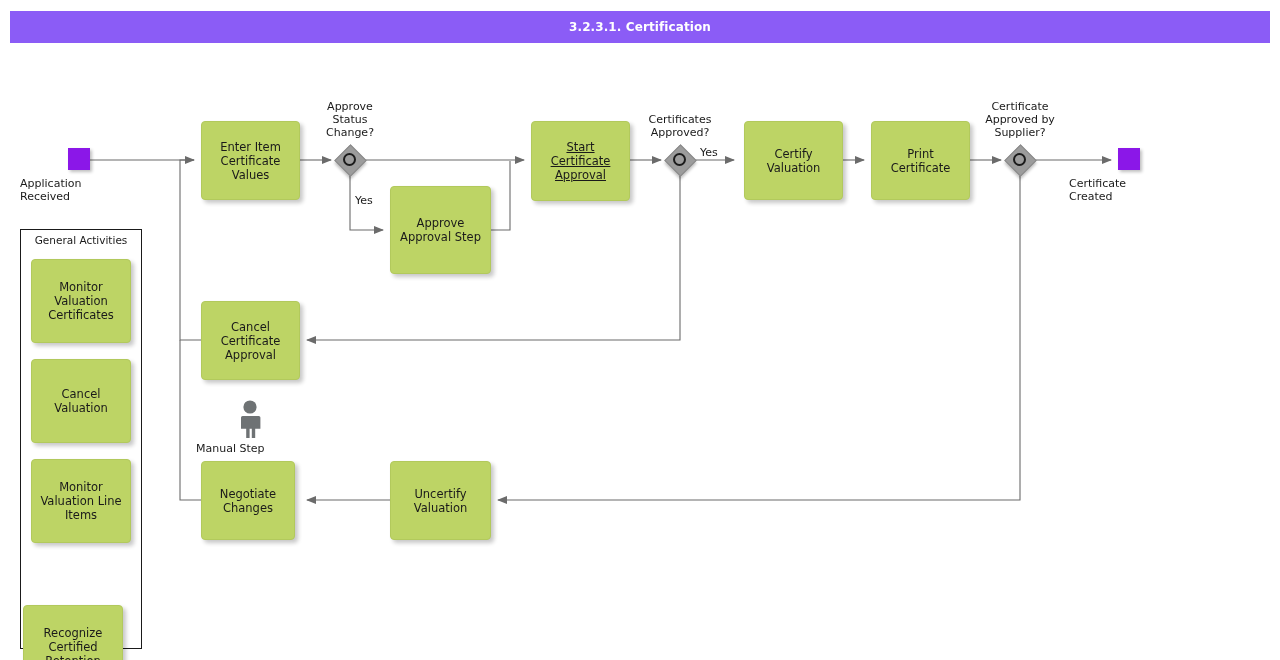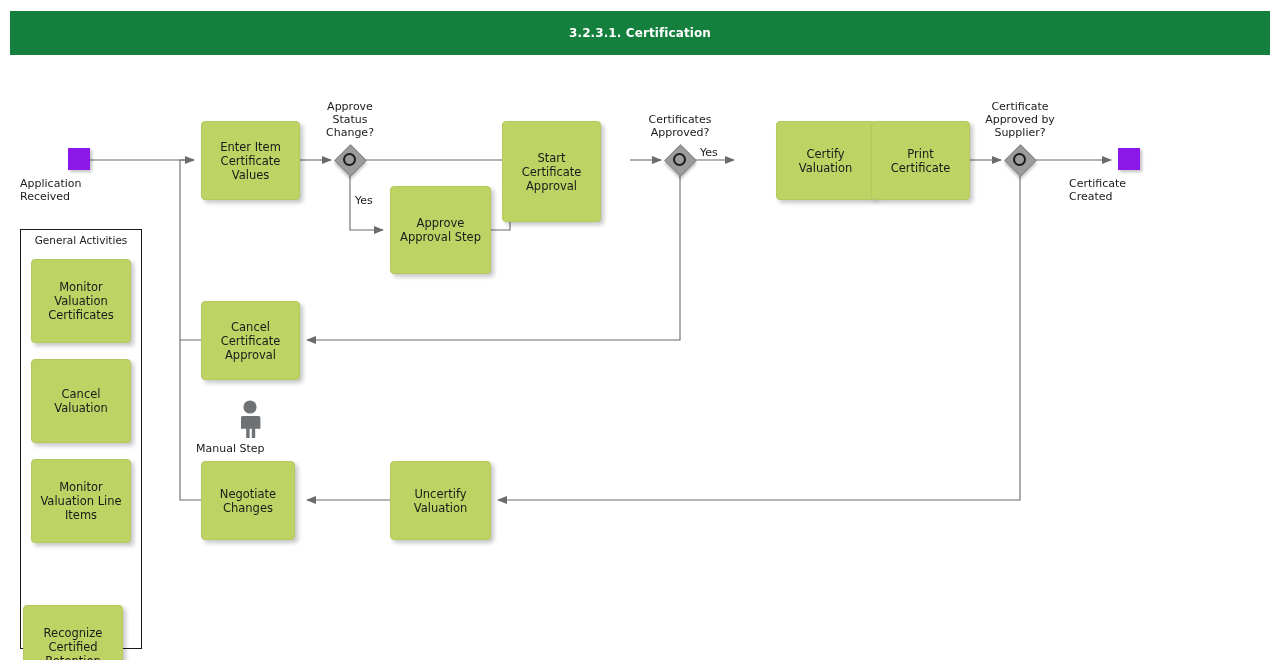--- a/index.html
+++ b/index.html
@@ -16,22 +16,22 @@
     height: 660px;
     background: #ffffff;
     overflow: hidden;
   }
   
   .title-bar {
     position: absolute;
     left: 10px;
     top: 11px;
     width: 1260px;
-    height: 44px;
-    background: #15803d;
+    height: 32px;
+    background: #8b5cf6;
     display: flex;
     align-items: center;
     justify-content: center;
   }
   .title-bar .title-text {
     color: #ffffff;
     font-size: 12px;
     font-weight: bold;
     font-family: "DejaVu Sans", sans-serif;
     letter-spacing: 0.1px;
@@ -213,24 +213,24 @@
   <div class="event-label" style="left:1069px; top:177px; width:120px;">Certificate
 Created</div>
 
   <div class="task" style="left:201px; top:121px; width:99px; height:79px;">Enter Item
 Certificate
 Values</div>
 
   <div class="task" style="left:390px; top:186px; width:101px; height:88px;">Approve
 Approval Step</div>
 
-  <div class="task" style="left:502px; top:121px; width:99px; height:101px;">Start Certificate
+  <div class="task" style="left:531px; top:121px; width:99px; height:80px;text-decoration:underline;">Start Certificate
 Approval</div>
 
-  <div class="task" style="left:776px; top:121px; width:99px; height:79px;">Certify Valuation</div>
+  <div class="task" style="left:744px; top:121px; width:99px; height:79px;">Certify Valuation</div>
 
   <div class="task" style="left:871px; top:121px; width:99px; height:79px;">Print Certificate</div>
 
   <div class="task" style="left:201px; top:301px; width:99px; height:79px;">Cancel
 Certificate
 Approval</div>
 
   <div class="task" style="left:201px; top:461px; width:94px; height:79px;">Negotiate
 Changes</div>
 

